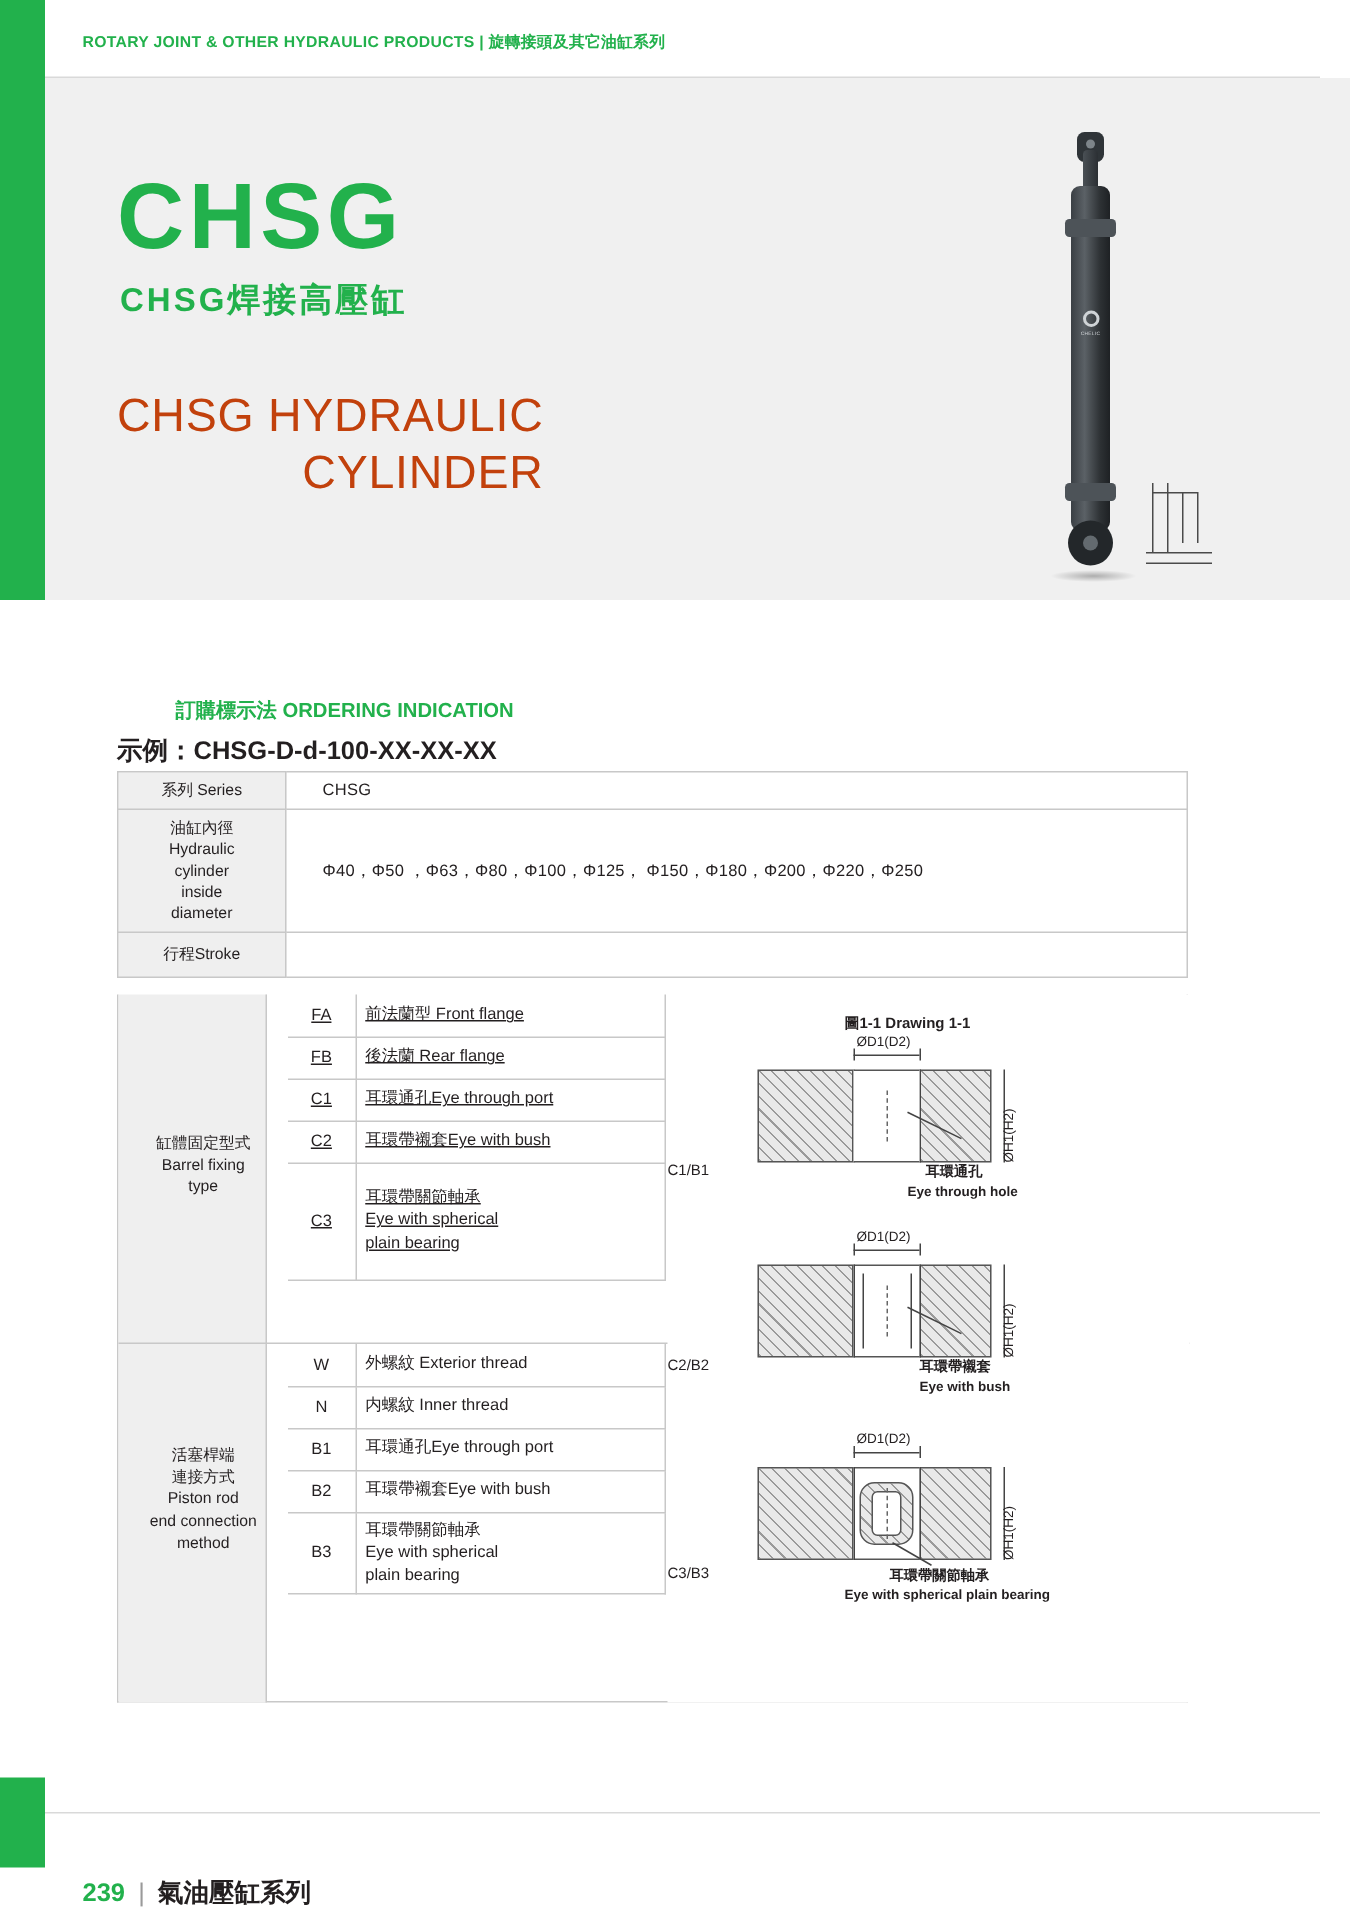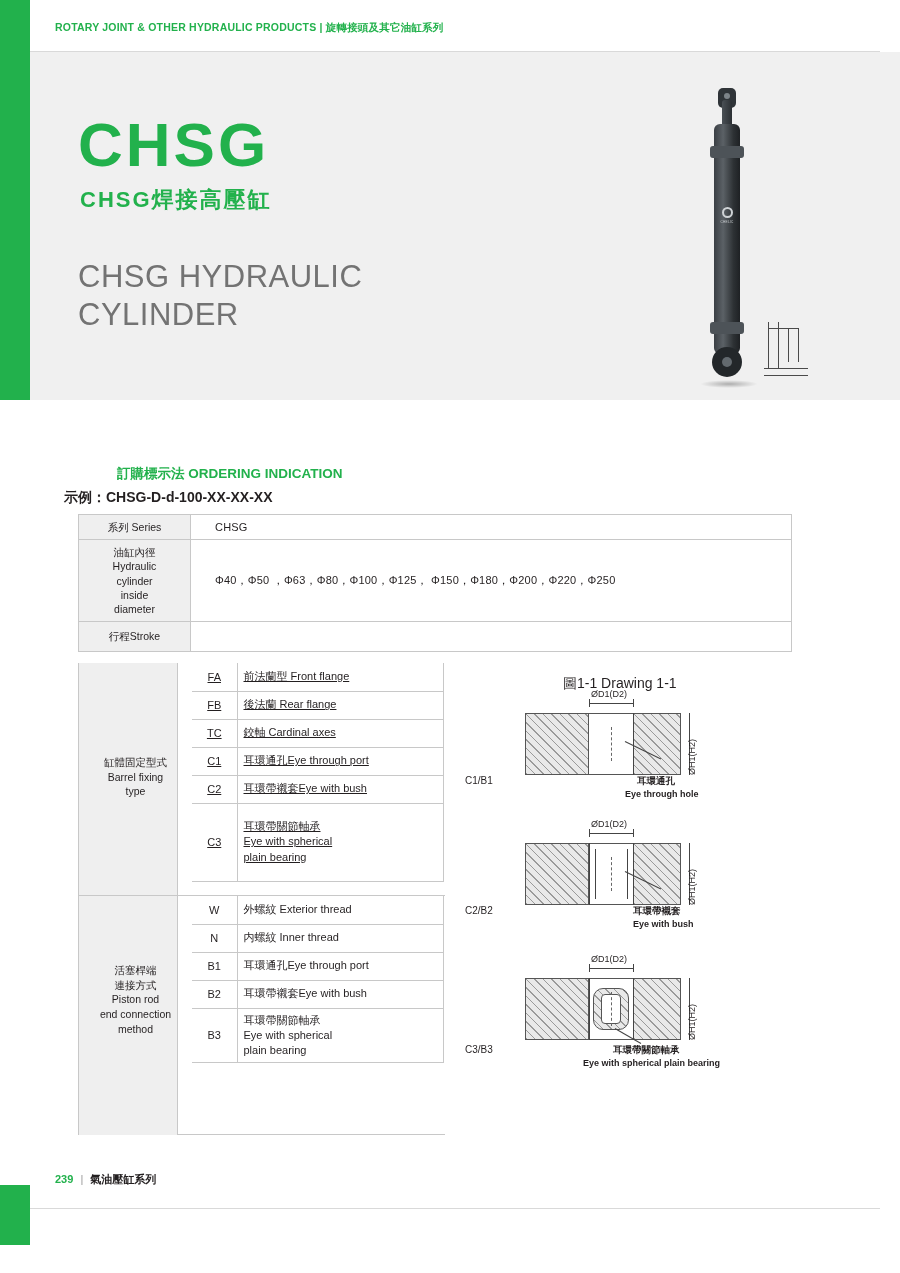--- a/index.html
+++ b/index.html
@@ -76,24 +76,25 @@
     left: 80px; top: 133px;
     font-size: 22px;
     font-weight: bold;
     color: #22b14c;
     letter-spacing: 2px;
   }
   .hero-sub-en {
     position: absolute;
     left: 78px; top: 206px;
     font-size: 31px;
-    color: #737373;
+    color: #c2410c;
     letter-spacing: 0.5px;
     line-height: 1.22;
     font-weight: 300;
+    text-align: right;
   }
 
   
   .product-photo {
     position: absolute;
     left: 660px; top: 10px;
     width: 180px; height: 330px;
   }
   .cyl-body {
     position: absolute;
@@ -174,22 +175,22 @@
     position: absolute;
     left: 78px; top: 465px;
     font-size: 13.5px;
     font-weight: bold;
     color: #22b14c;
     white-space: nowrap;
     padding-left: 39px;
   }
   .example-line {
     position: absolute;
-    left: 64px; top: 489px;
-    font-size: 14px;
+    left: 78px; top: 489px;
+    font-size: 17px;
     font-weight: bold;
     color: #231f20;
     white-space: nowrap;
   }
 
   
   .spec-table {
     position: absolute;
     left: 78px; top: 514px;
     width: 714px;
@@ -295,24 +296,24 @@
   
   .draw-panel {
     position: absolute;
     left: 366px; top: 0;
     width: 348px; height: 472px;
     background: #ffffff;
   }
   .draw-title {
     position: absolute;
     left: 118px; top: 12px;
-    font-size: 14px;
-    font-weight: normal;
-  }
-  .dgroup { position: absolute; left: 0; width: 348px; margin-left: 20px; }
+    font-size: 10px;
+    font-weight: bold;
+  }
+  .dgroup { position: absolute; left: 0; width: 348px; }
   .dg1 { top: 30px; height: 120px; }
   .dg2 { top: 160px; height: 120px; }
   .dg3 { top: 295px; height: 130px; }
 
   .hatch {
     position: absolute;
     background-color: #e9e9e9;
     background-image: repeating-linear-gradient(45deg, #9a9a9a 0 1px, rgba(0,0,0,0) 1px 6px);
     border: 1px solid #555;
   }
@@ -361,22 +362,22 @@
     background: #d9d9d9;
   }
   .footer-bar {
     position: absolute;
     left: 0; top: 1185px;
     width: 30px; height: 60px;
     background: #22b14c;
   }
   .footer-text {
     position: absolute;
-    left: 55px; top: 1172px;
-    font-size: 11px;
+    left: 55px; top: 1250px;
+    font-size: 17px;
     white-space: nowrap;
   }
   .footer-text .pg { font-weight: bold; color: #22b14c; }
   .footer-text .sep { color: #9a9a9a; margin: 0 4px; }
   .footer-text .lbl { font-weight: bold; color: #231f20; }
 </style>
 </head>
 <body>
 
 <div class="header">
@@ -461,24 +462,20 @@
     <tbody>
       <tr>
         <td class="opt-code">FA</td>
         <td class="opt-desc">前法蘭型 Front flange</td>
       </tr>
       <tr>
         <td class="opt-code">FB</td>
         <td class="opt-desc">後法蘭 Rear flange</td>
       </tr>
       <tr>
-        <td class="opt-code">TC</td>
-        <td class="opt-desc">鉸軸 Cardinal axes</td>
-      </tr>
-      <tr>
         <td class="opt-code">C1</td>
         <td class="opt-desc">耳環通孔Eye through port</td>
       </tr>
       <tr>
         <td class="opt-code">C2</td>
         <td class="opt-desc">耳環帶襯套Eye with bush</td>
       </tr>
       <tr class="opt-tall">
         <td class="opt-code">C3</td>
         <td class="opt-desc" style="white-space:pre-line;">耳環帶關節軸承

